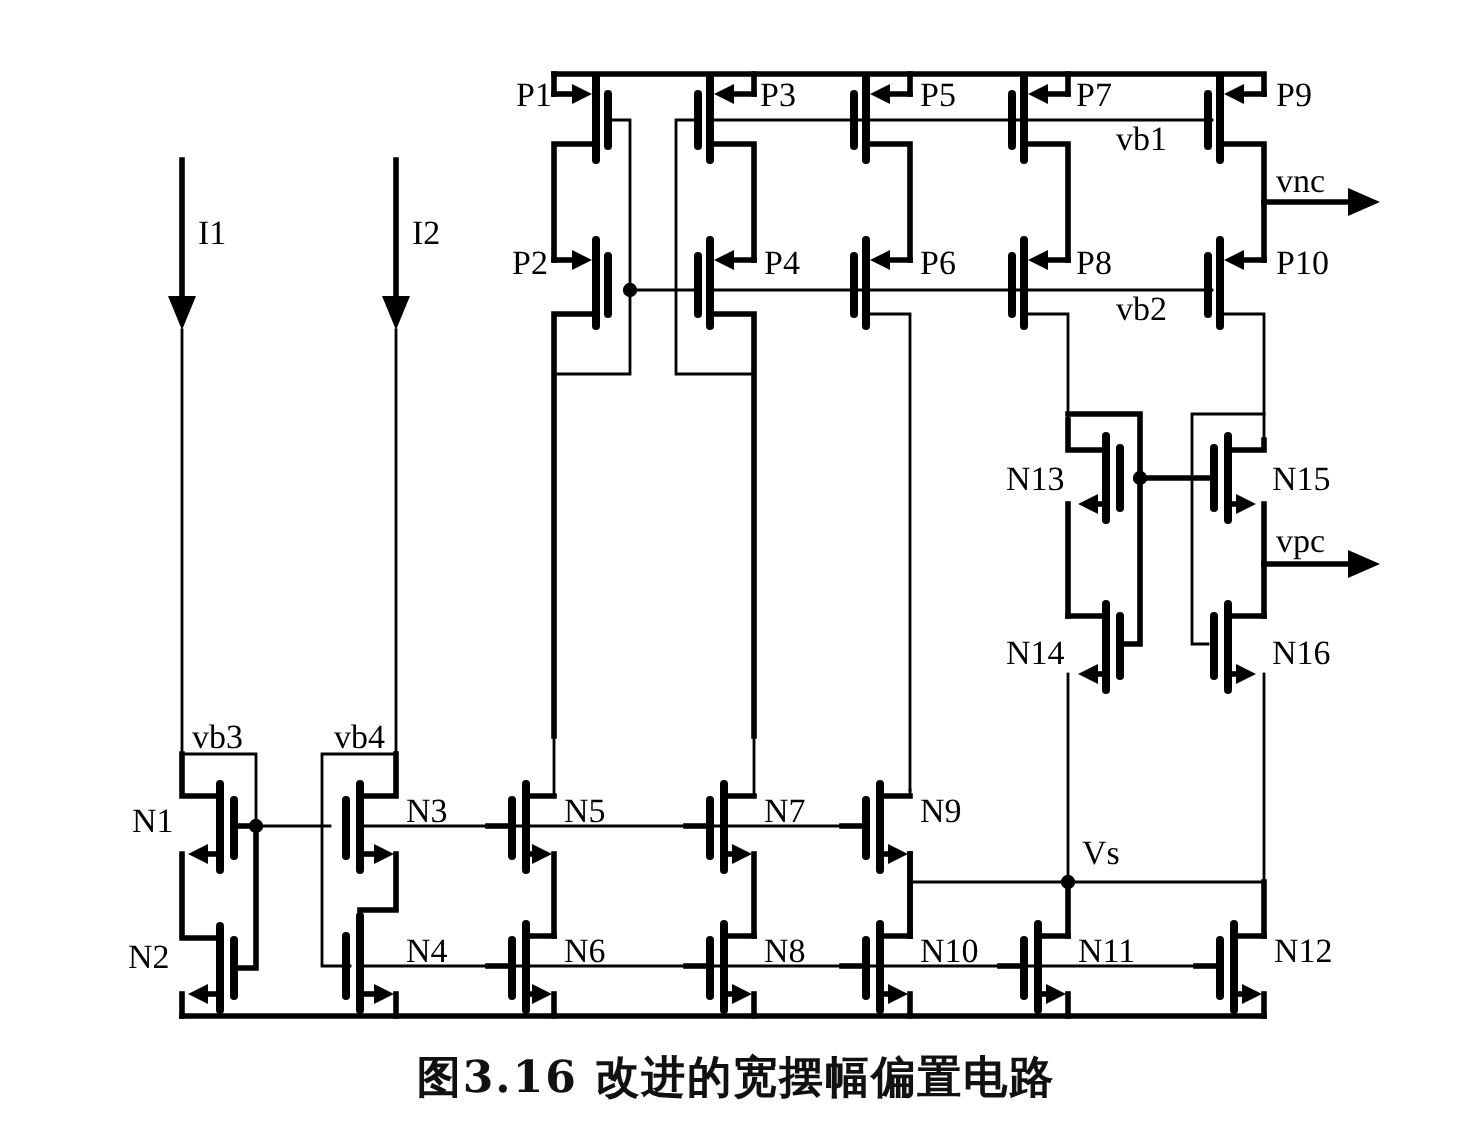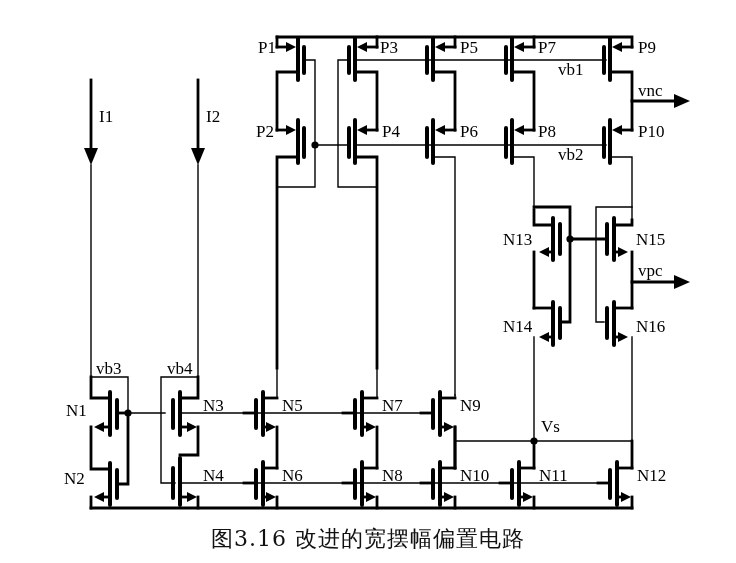--- a/index.html
+++ b/index.html
@@ -6,21 +6,21 @@
   body { width: 736px; height: 563px; position: relative; overflow: hidden; }
   #schematic { position: absolute; left: 0; top: 0; width: 736px; height: 563px; }
   .w { stroke: #000; stroke-width: 1.4; fill: none; stroke-linecap: square; }
   .wt { stroke: #000; stroke-width: 2.8; fill: none; stroke-linecap: square; }
   .gate { stroke: #000; stroke-width: 4; fill: none; stroke-linecap: round; }
   .chan { stroke: #000; stroke-width: 4; fill: none; stroke-linecap: round; }
   .lbl { font-family: "Liberation Serif", "DejaVu Serif", serif; font-size: 17px; fill: #000; }
   .dot { fill: #000; }
   .arrowhead { fill: #000; }
   #caption { position: absolute; left: 0; width: 736px; top: 524px; text-align: center;
-    font-family: "DejaVu Serif", "Liberation Serif", serif; font-size: 22px; color: #111; letter-spacing: 1px; }
+    font-family: "DejaVu Serif", "Liberation Serif", serif; font-size: 22px; color: #111; letter-spacing: 1px; font-weight: bold; }
 </style>
 </head>
 <body>
 
 <svg id="schematic" viewBox="0 0 736 563" xmlns="http://www.w3.org/2000/svg">
 
   <g>
     <path class="wt" d="M277 37 H377 V47"></path>
     <path class="wt" d="M277 37 V47"></path>
     <path class="wt" d="M377 37 H632 V47"></path>

